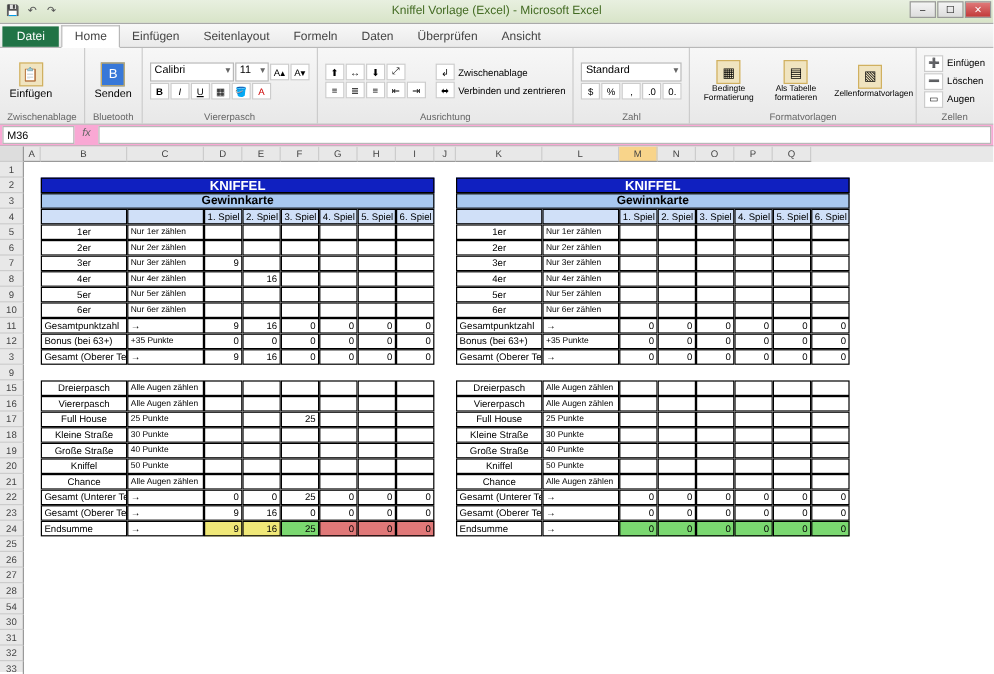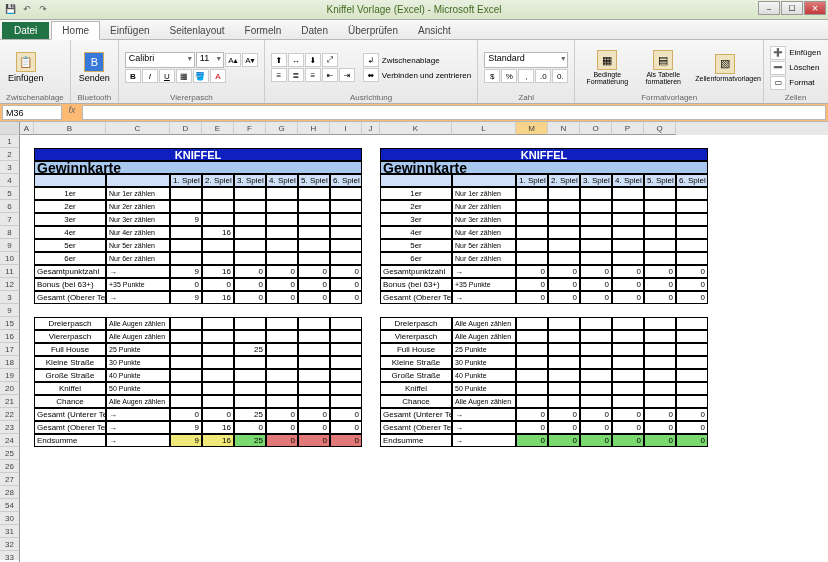--- a/index.html
+++ b/index.html
@@ -19,37 +19,37 @@
 .rgroup{border-right:1px solid #ccc;padding:2px 6px 0 6px;display:flex;flex-direction:column;justify-content:space-between}
 .rgroup .grp-label{text-align:center;color:#666;font-size:8px;padding-bottom:1px}
 .rgroup .grp-body{display:flex;gap:4px;align-items:center;flex:1}
 .big-btn{display:flex;flex-direction:column;align-items:center;gap:1px;padding:2px;cursor:pointer}
 .big-btn .ico{width:20px;height:20px;background:#f0e4c0;border:1px solid #d0b060;display:flex;align-items:center;justify-content:center;font-size:11px}
 .small-stack{display:flex;flex-direction:column;gap:1px}
 .small-row{display:flex;gap:1px;align-items:center}
 .mini{width:16px;height:14px;border:1px solid #ccc;background:#fff;display:flex;align-items:center;justify-content:center;font-size:8px;cursor:pointer}
 .sel{height:16px;border:1px solid #b8b8b8;background:#fff;padding:0 14px 0 3px;font-size:9px;position:relative;min-width:50px}
 .sel::after{content:"▾";position:absolute;right:2px;top:1px;font-size:8px;color:#666}
-.formula-bar{height:18px;background:#fdba74;border-bottom:1px solid #b8b8b8;display:flex;align-items:center;gap:2px;padding:0 2px}
+.formula-bar{height:18px;background:#f9a8d4;border-bottom:1px solid #b8b8b8;display:flex;align-items:center;gap:2px;padding:0 2px}
 .namebox{width:60px;height:15px;border:1px solid #b8b8b8;background:#fff;font-size:9px;padding:0 3px}
 .fx{width:16px;height:15px;text-align:center;font-style:italic;color:#666;font-size:9px}
 .fx-in{flex:1;height:15px;border:1px solid #b8b8b8;background:#fff}
 .sheet-area{display:flex;height:438px}
 .row-hdrs{width:20px;background:#e8e8e8}
 .row-hdrs div{height:13px;border-bottom:1px solid #ccc;border-right:1px solid #999;font-size:8px;text-align:center;color:#444;line-height:13px}
 .row-hdrs div:first-child{background:#ddd}
 .grid{flex:1;overflow:hidden;position:relative}
 .col-hdrs{display:flex;height:13px;background:#e8e8e8}
 .col-hdrs div{border-right:1px solid #ccc;border-bottom:1px solid #999;font-size:8px;text-align:center;color:#444;line-height:13px}
 .col-hdrs div.sel-col{background:#f8d48a}
 .cells{position:relative}
 .krow{display:flex;height:13px}
 .kcell{border-right:1px solid #d0d0d0;border-bottom:1px solid #d0d0d0;font-size:8px;padding:0 2px;line-height:12px;overflow:hidden;white-space:nowrap}
 .title-cell{background:#1020c0;color:#fff;font-weight:bold;text-align:center;font-size:11px;border:1px solid #000}
-.sub-cell{background:#a8c8f0;font-weight:bold;border:1px solid #000;font-size:14px}
+.sub-cell{background:#a8c8f0;text-align:center;font-weight:bold;border:1px solid #000;font-size:10px}
 .hdr-cell{background:#d0e0f8;border:1px solid #000;text-align:center;font-size:8px}
 .lab-cell{border:1px solid #000;background:#fff;text-align:center;font-size:8px}
 .hint-cell{border:1px solid #000;background:#fff;font-size:7px;padding-left:2px}
 .val-cell{border:1px solid #000;background:#fff;text-align:right;font-size:8px;padding-right:2px}
 .sum-lab{border:1px solid #000;background:#fff;font-size:8px;padding-left:2px}
 .arrow-cell{border:1px solid #000;background:#fff;text-align:left;font-size:8px;padding-left:2px}
 .green{background:#7ad870}
 .red{background:#e07878}
 .yellow{background:#f0e878}
 .gap-cell{border:none}
@@ -196,21 +196,21 @@
         <div class="small-row">
             <span class="mini">➕</span>
             <span style="font-size:8px;margin-left:2px">Einfügen</span>
           </div>
         <div class="small-row">
             <span class="mini">➖</span>
             <span style="font-size:8px;margin-left:2px">Löschen</span>
           </div>
         <div class="small-row">
             <span class="mini">▭</span>
-            <span style="font-size:8px;margin-left:2px">Format</span>
+            <span style="font-size:8px;margin-left:2px">Augen</span>
           </div>
       </div>
     </div>
     <div class="grp-label">Zellen</div>
   </div>
 </div>
 
 <div class="formula-bar">
   <input class="namebox" value="M36" style="">
   <span class="fx">fx</span>

